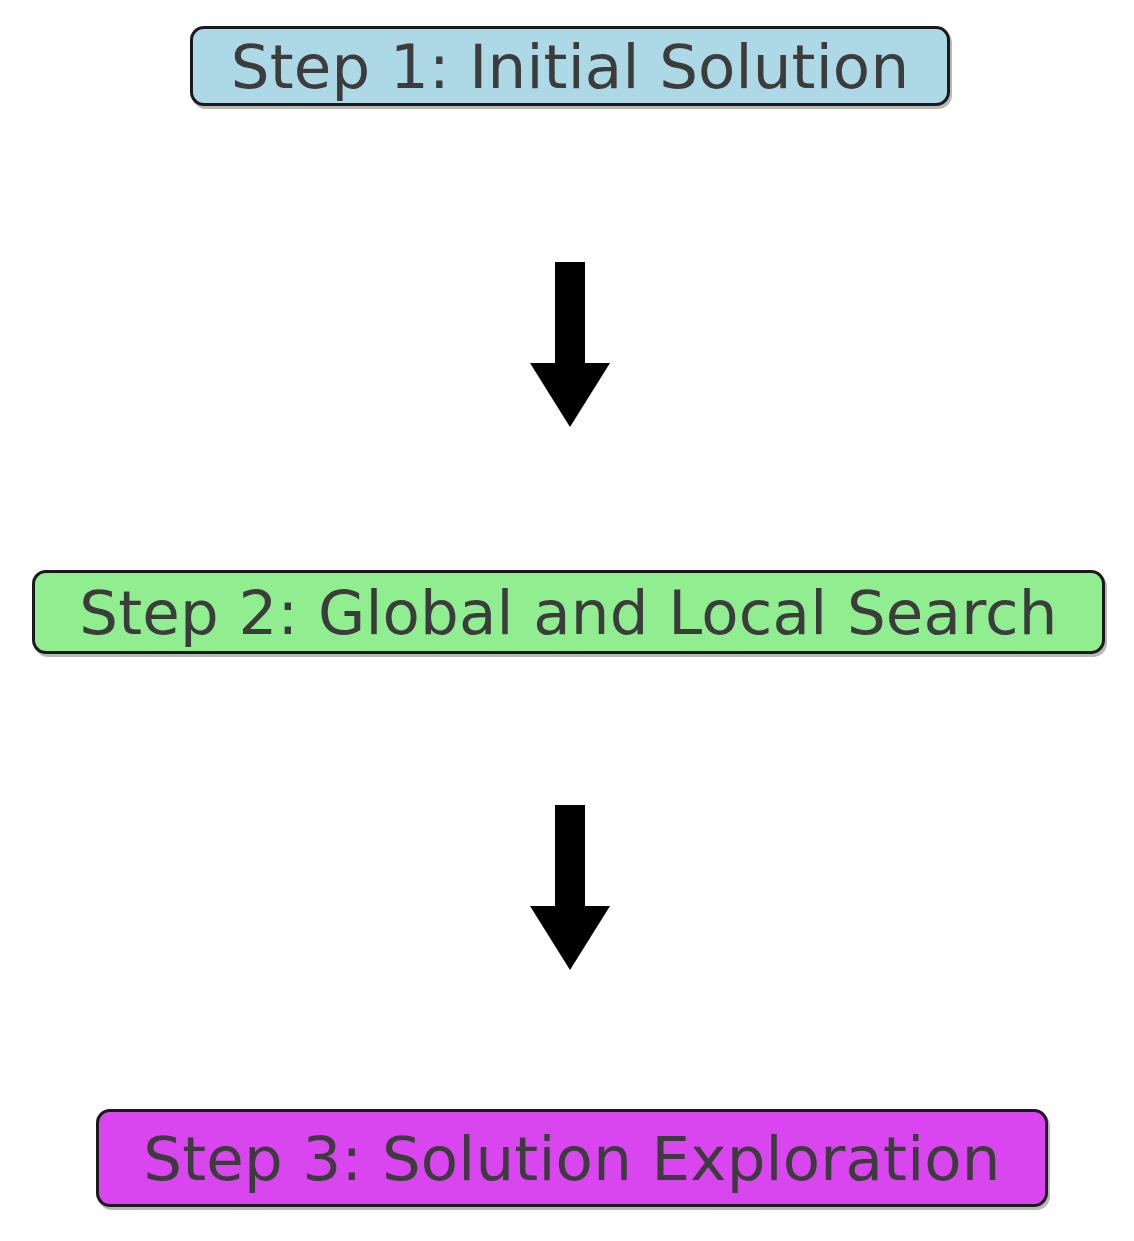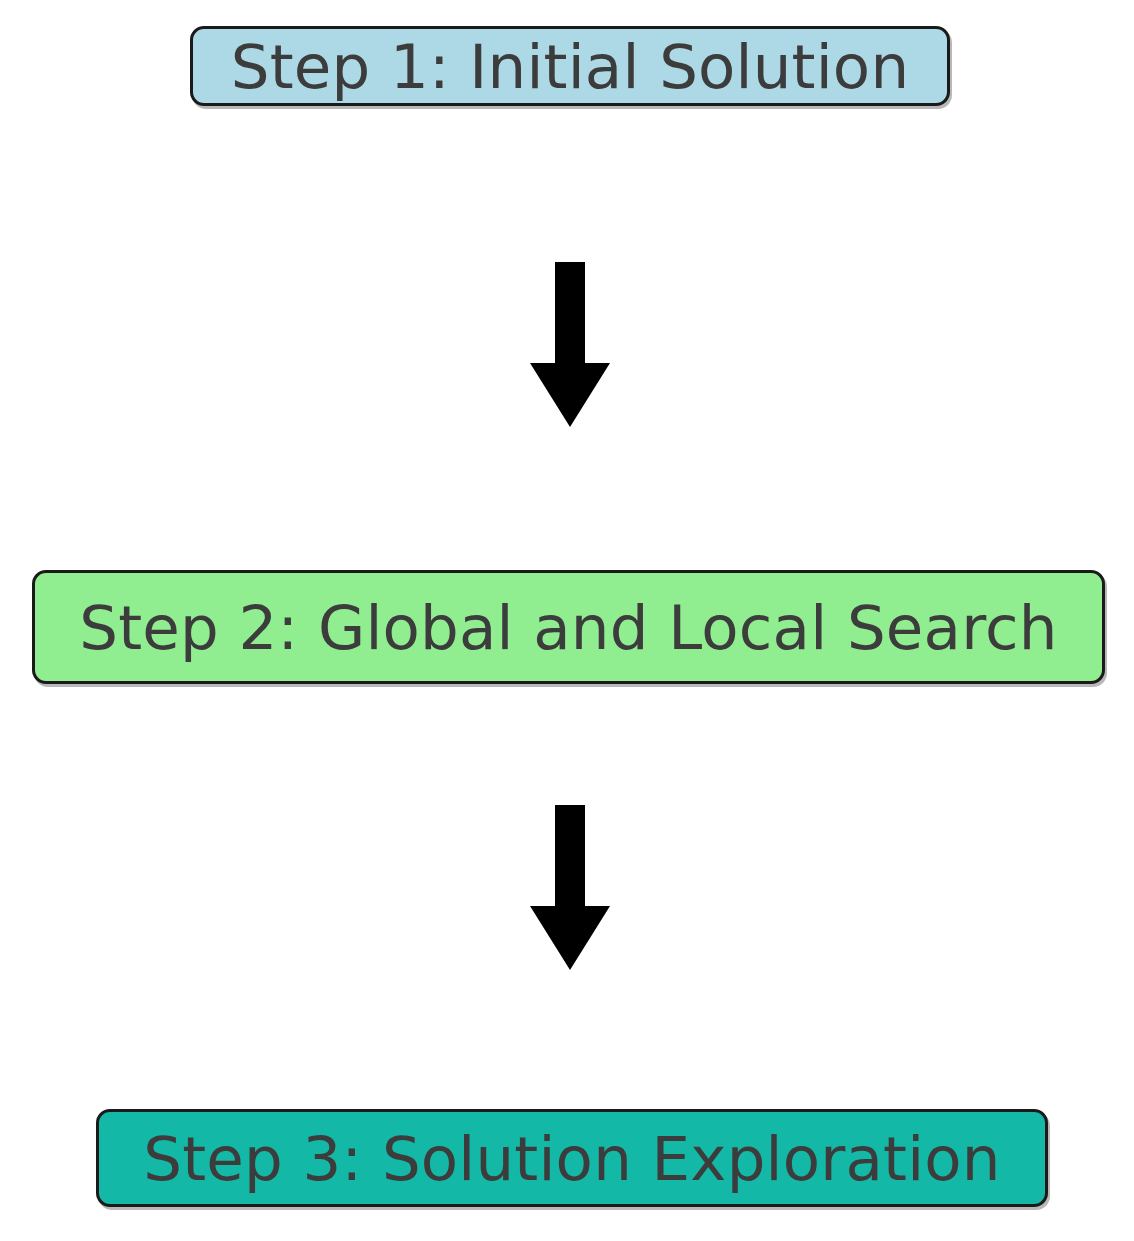--- a/index.html
+++ b/index.html
@@ -41,21 +41,21 @@
     top: 26px;
     width: 760px;
     height: 80px;
   }
   #node-1 .node-label { font-size: 61px; }
   
   #node-2 {
     left: 32px;
     top: 570px;
     width: 1073px;
-    height: 114px;
+    height: 84px;
   }
   #node-2 .node-label { font-size: 61px; }
   
   #node-3 {
     left: 96px;
     top: 1109px;
     width: 952px;
     height: 98px;
   }
   #node-3 .node-label { font-size: 61px; }
@@ -87,17 +87,17 @@
   <div class="node" id="node-2" style="background:#90EE90;">
     <span class="node-label">Step 2: Global and Local Search</span>
   </div>
 
   <div class="edge" id="edge-2">
     <svg viewBox="0 0 130 170" xmlns="http://www.w3.org/2000/svg">
       <path d="M 50 2 L 80 2 L 80 103 L 105 103 L 65 167 L 25 103 L 50 103 Z" fill="#000000"></path>
     </svg>
   </div>
 
-  <div class="node" id="node-3" style="background:#14b8a6;justify-content:center;">
+  <div class="node" id="node-3" style="background:#d946ef;justify-content:center;">
     <span class="node-label">Step 3: Solution Exploration</span>
   </div>
 
 </div>
 
 </body></html>

